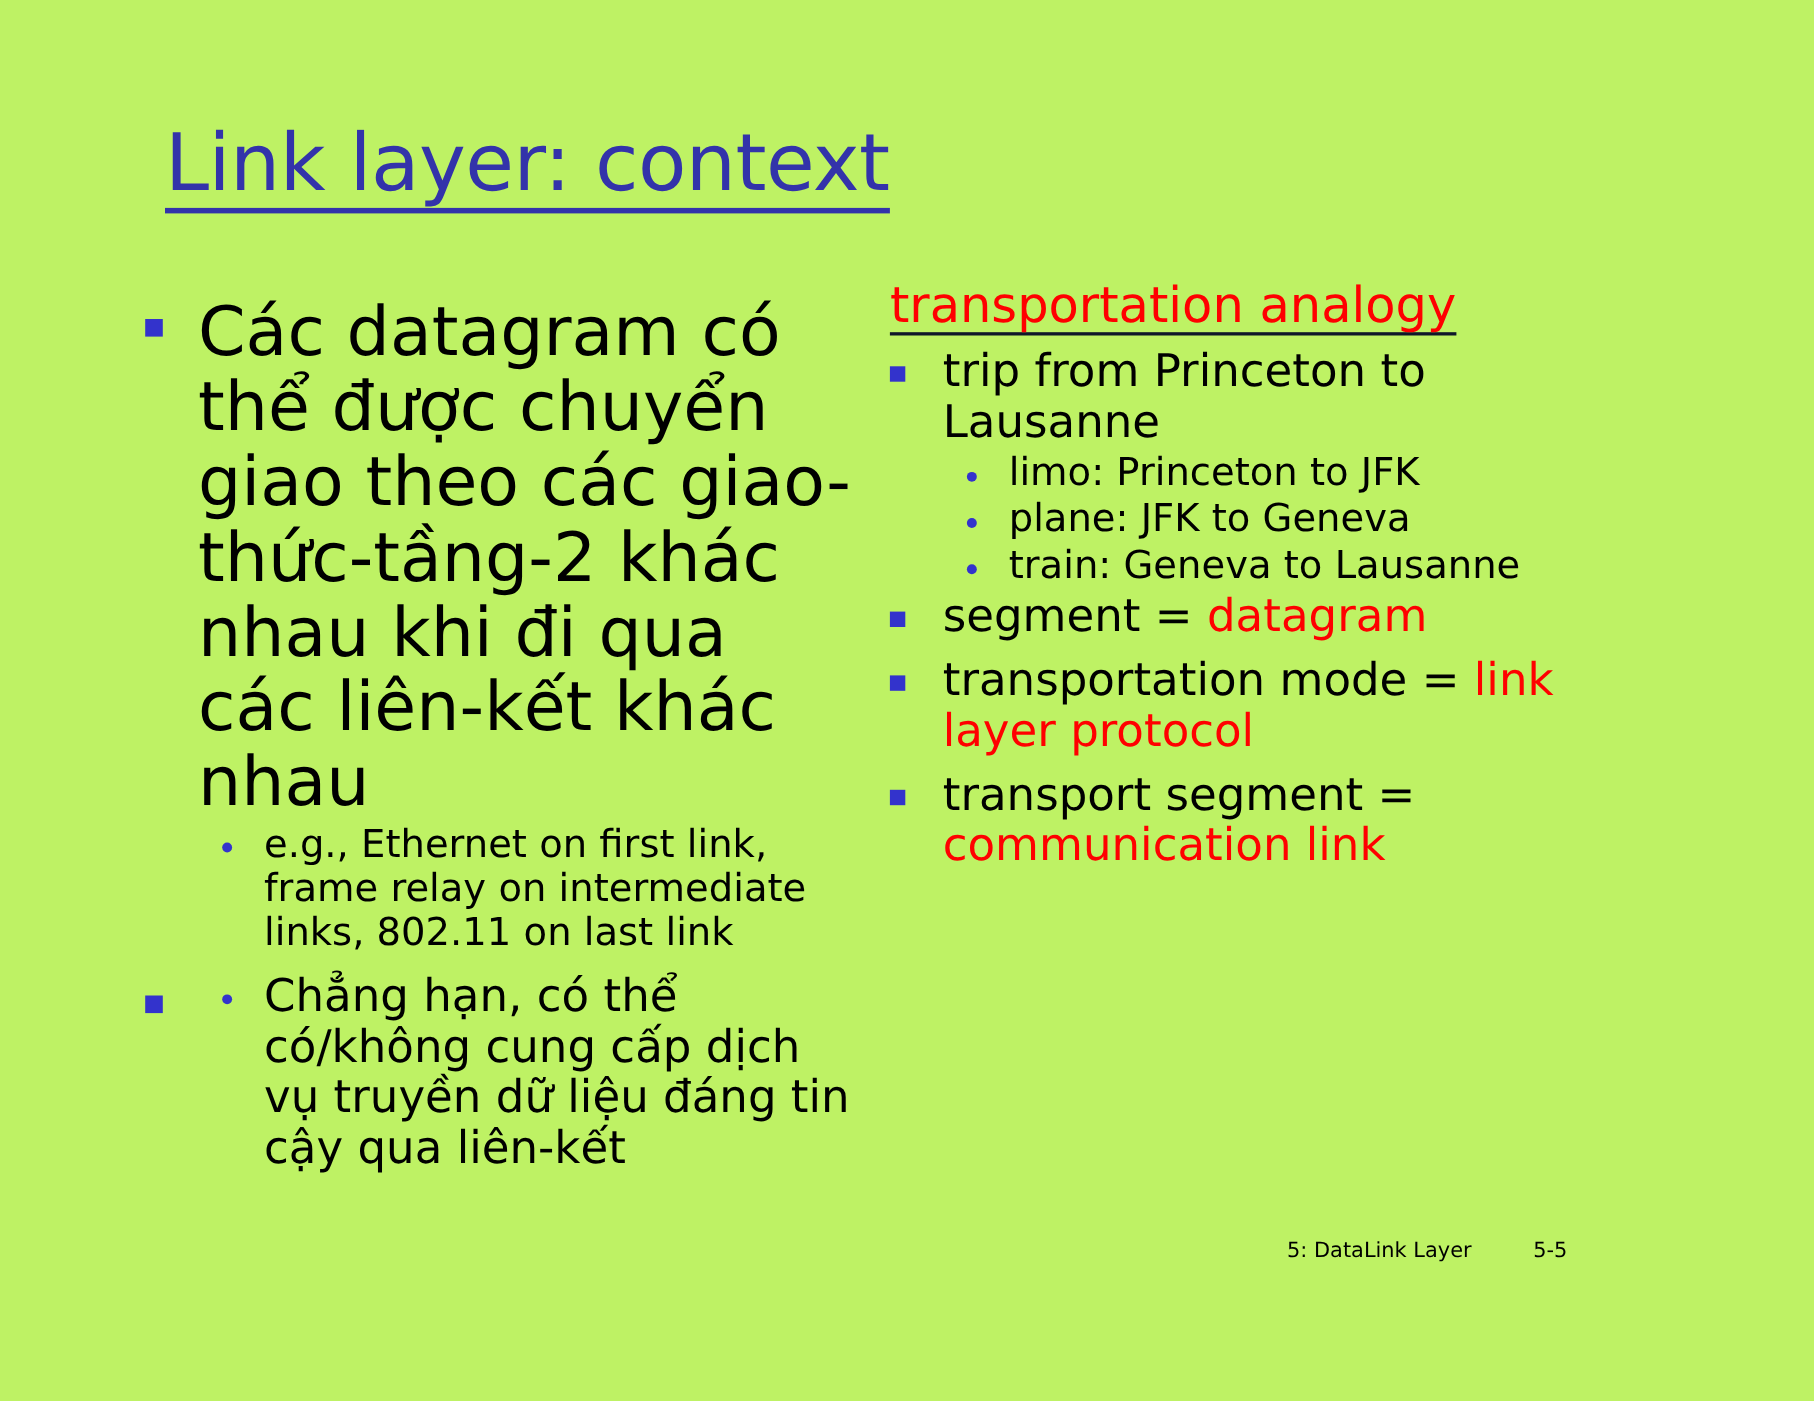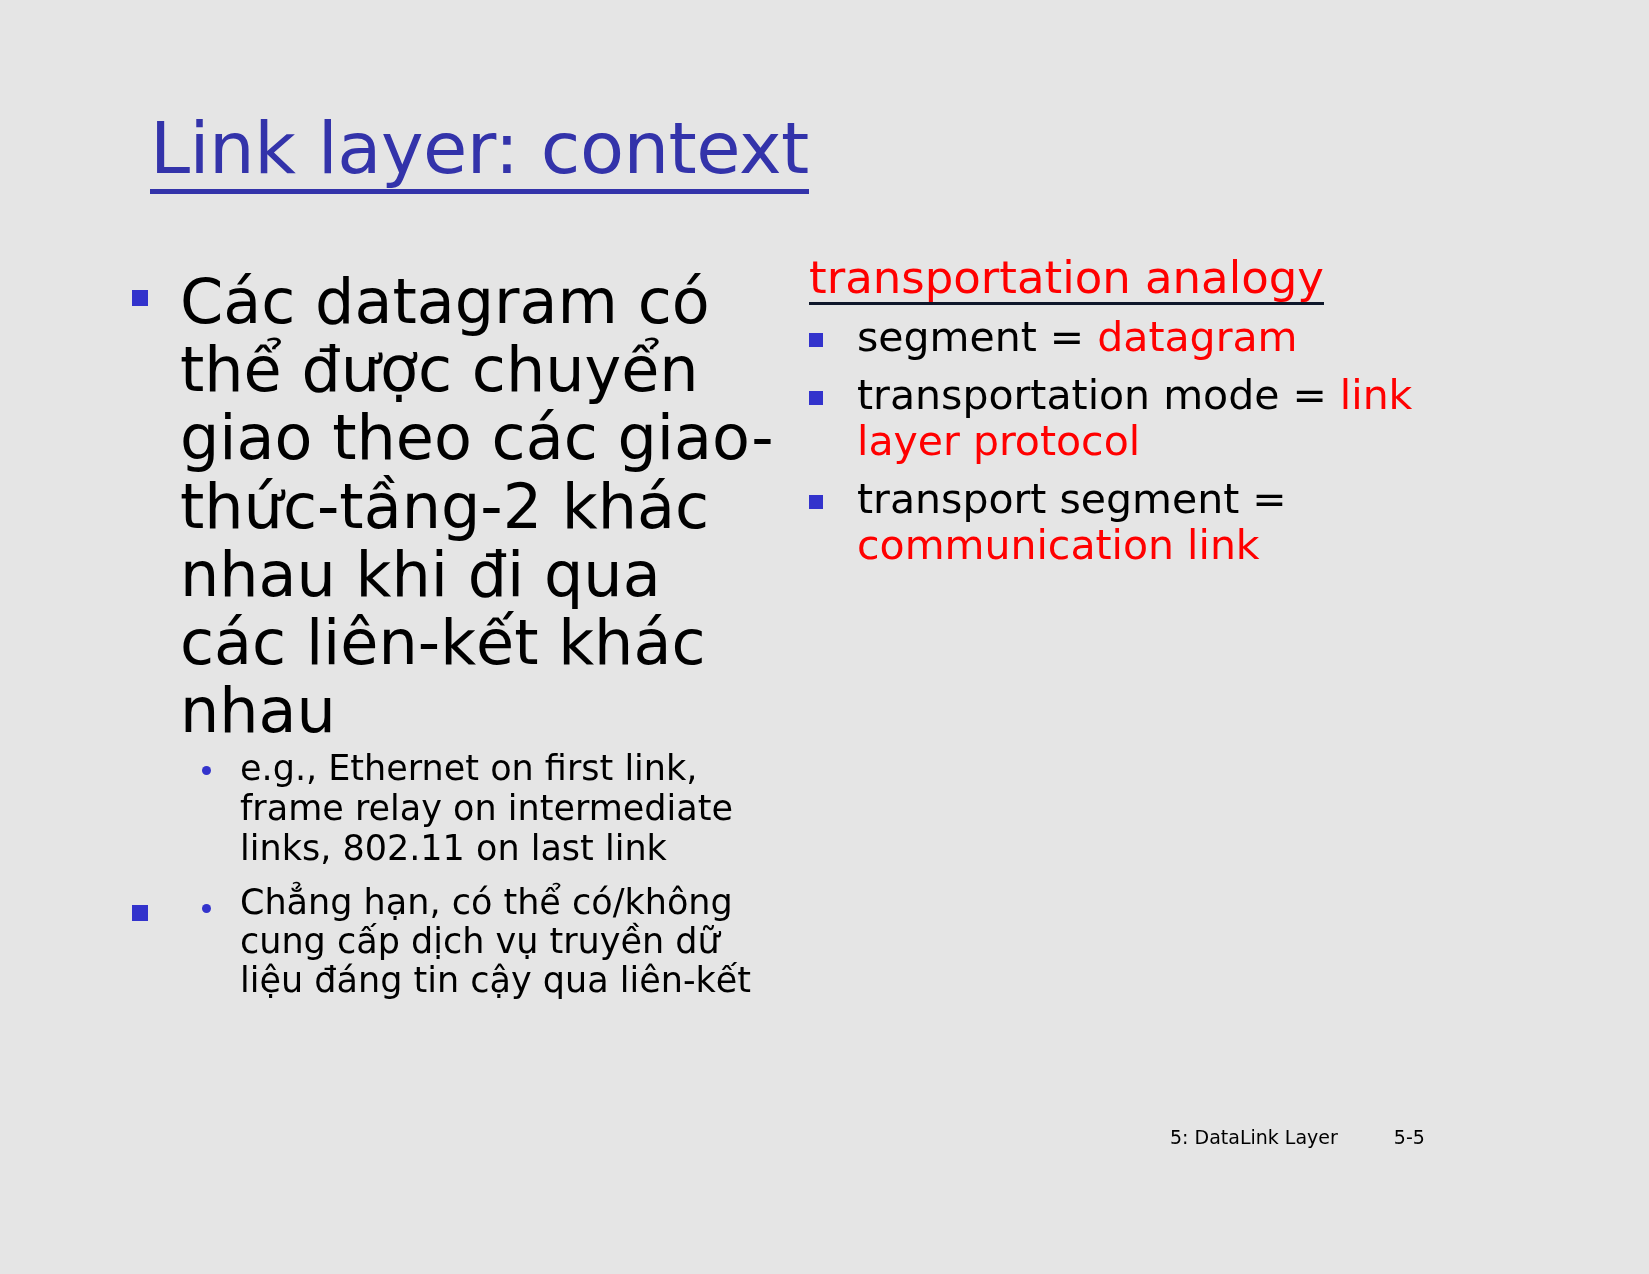--- a/index.html
+++ b/index.html
@@ -9,21 +9,21 @@
     background: #ffffff;
   }
   body {
     font-family: "DejaVu Sans", "Liberation Sans", sans-serif;
     color: #000000;
   }
   .slide {
     position: relative;
     width: 1649px;
     height: 1274px;
-    background: #e5e5e5;
+    background: #bef264;
     overflow: hidden;
   }
 
   
   .slide-title {
     position: absolute;
     left: 150px;
     top: 112px;
     width: 1360px;
     font-size: 72px;
@@ -93,21 +93,21 @@
   .col-left .t1 {
     font-size: 62px;
     line-height: 1.10;
   }
   .col-left ul.lvl1 > li > .sq { top: 22px; }
   .col-left .t2-small {
     font-size: 35px;
     line-height: 1.14;
   }
   .col-left .t2-big {
-    font-size: 35px;
+    font-size: 41px;
     line-height: 1.12;
   }
   .col-left ul.lvl2 > li.small > .dot { top: 17px; }
   .col-left ul.lvl2 > li.big > .dot { top: 21px; }
   .col-left li.lvl1-b2 { margin-top: 14px; }
 
   
   .rc-head {
     font-size: 45px;
     line-height: 1.0;
@@ -185,20 +185,38 @@
   </div>
 
   <div class="col-right">
 
     <div class="rc-head">
       <span class="tt">transportation analogy</span>
     </div>
 
     <ul class="lvl1">
 
+      <li class="trip">
+        <span class="sq"></span>
+        <div class="t1">trip from Princeton to Lausanne</div>
+        <ul class="lvl2">
+          <li>
+            <span class="dot"></span>
+            <div class="t2">limo: Princeton to JFK</div>
+          </li>
+          <li>
+            <span class="dot"></span>
+            <div class="t2">plane: JFK to Geneva</div>
+          </li>
+          <li>
+            <span class="dot"></span>
+            <div class="t2">train: Geneva to Lausanne</div>
+          </li>
+        </ul>
+      </li>
 
       <li class="sp">
         <span class="sq"></span>
         <div class="t1"><span>segment = </span><span class="red">datagram</span></div>
       </li>
 
       <li class="sp">
         <span class="sq"></span>
         <div class="t1"><span>transportation mode = </span><span class="red">link layer protocol</span></div>
       </li>

